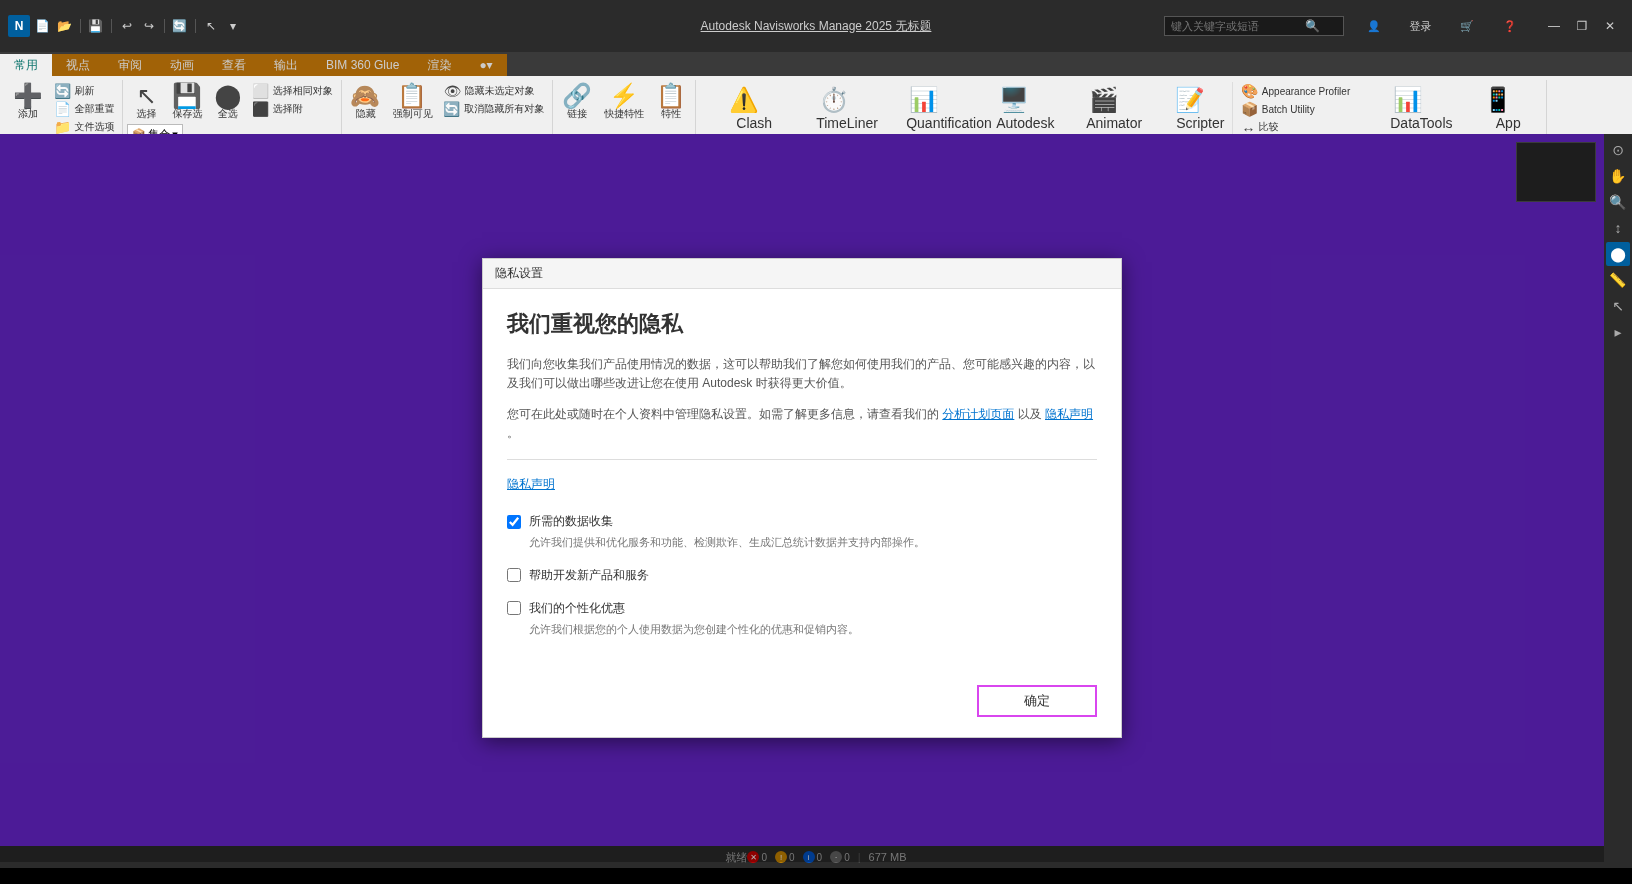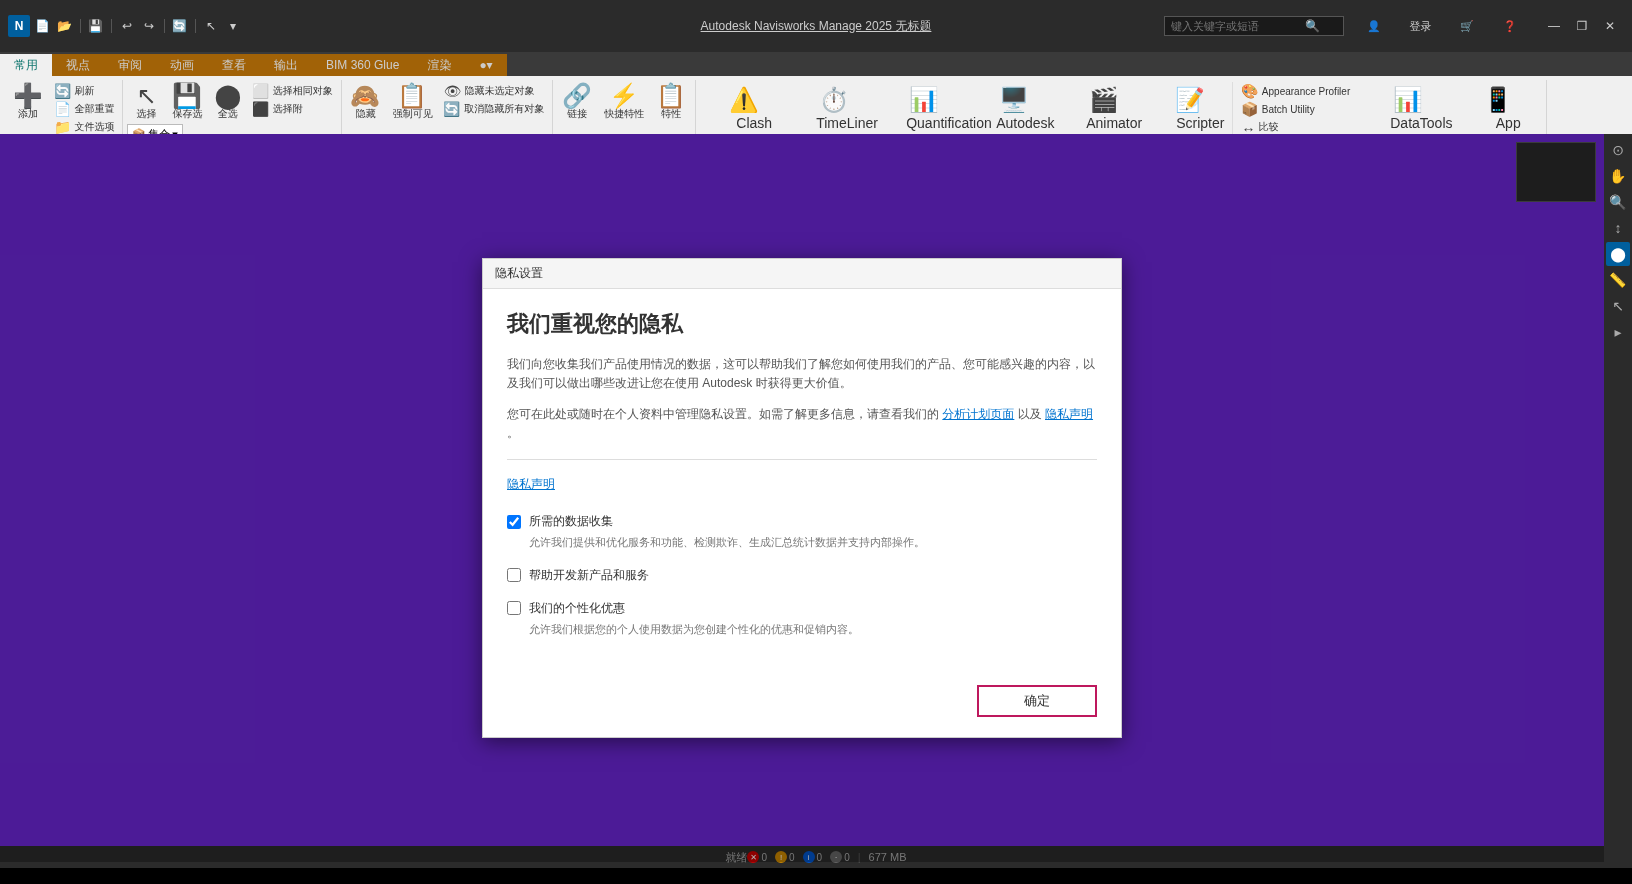--- a/index.html
+++ b/index.html
@@ -184,21 +184,21 @@
     }
     #dialog-footer {
       display: flex;
       justify-content: flex-end;
       padding: 12px 24px 20px;
     }
     #confirm-btn {
       width: 120px;
       height: 32px;
       background: #fff;
-      border: 2px solid #be185d;
+      border: 2px solid #d946ef;
       color: #333;
       font-size: 13px;
       cursor: pointer;
       font-family: 'Microsoft YaHei', Arial, sans-serif;
     }
 
     
     #statusbar {
       position: absolute;
       bottom: 16px;

